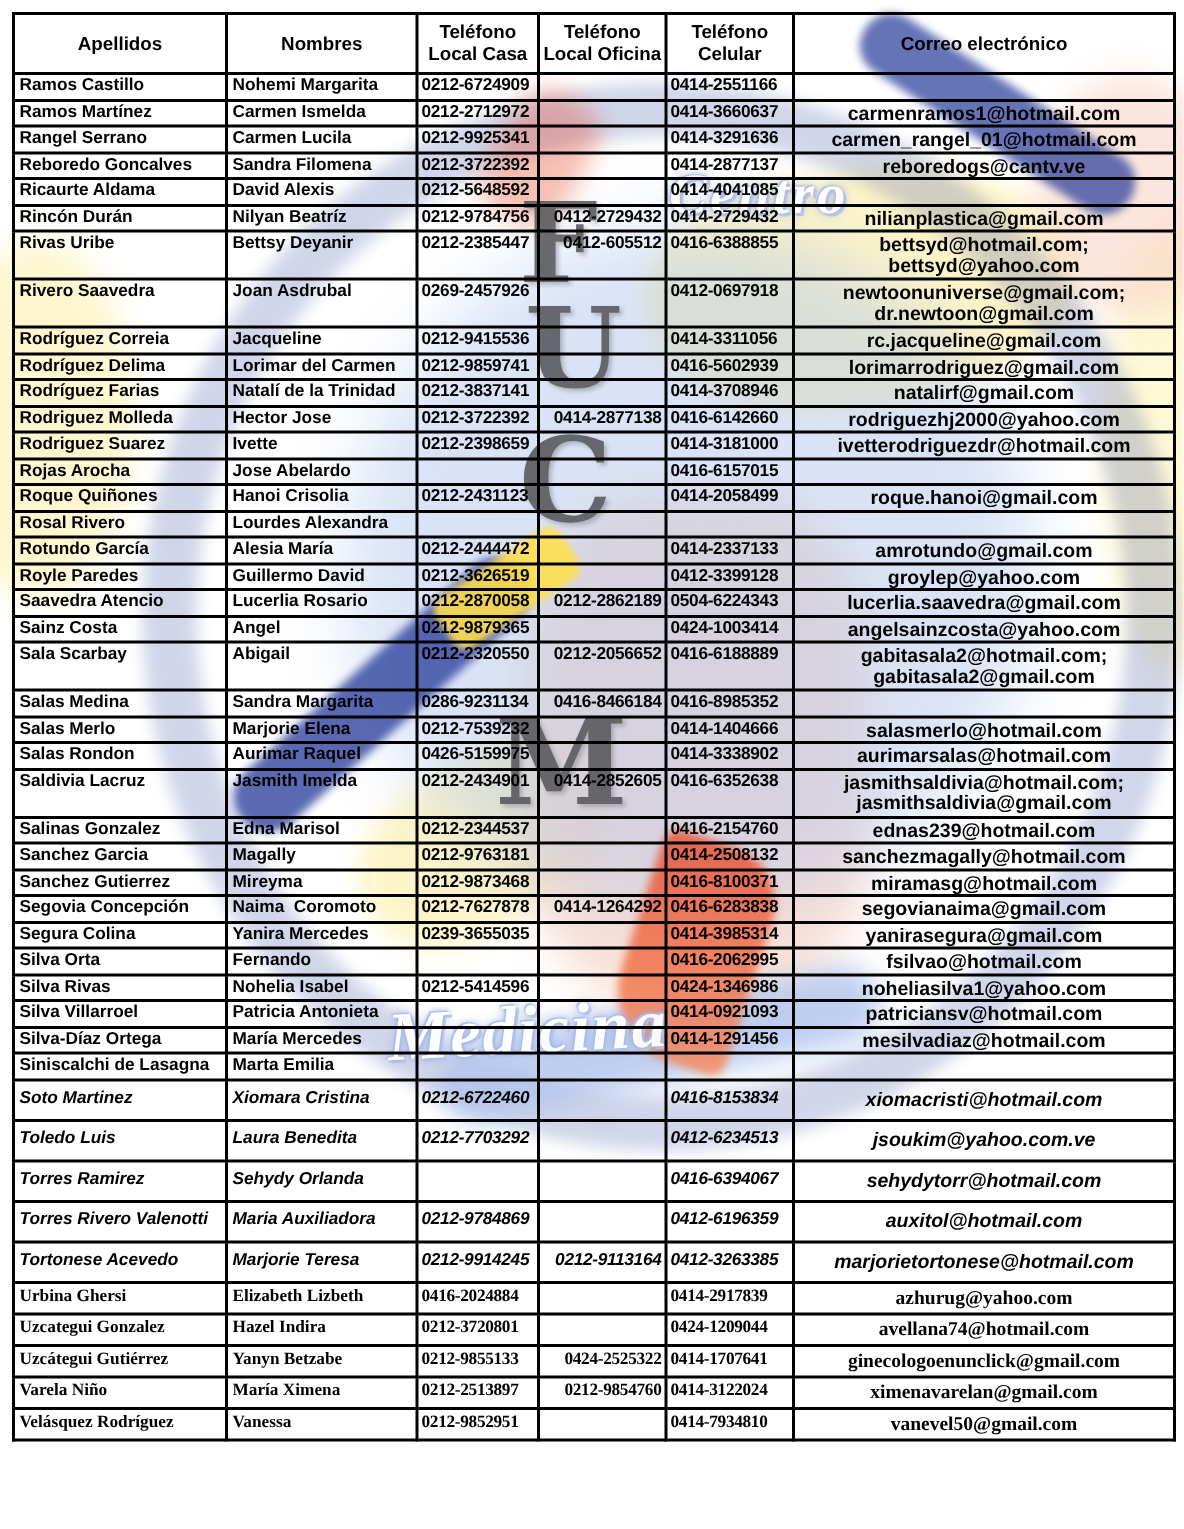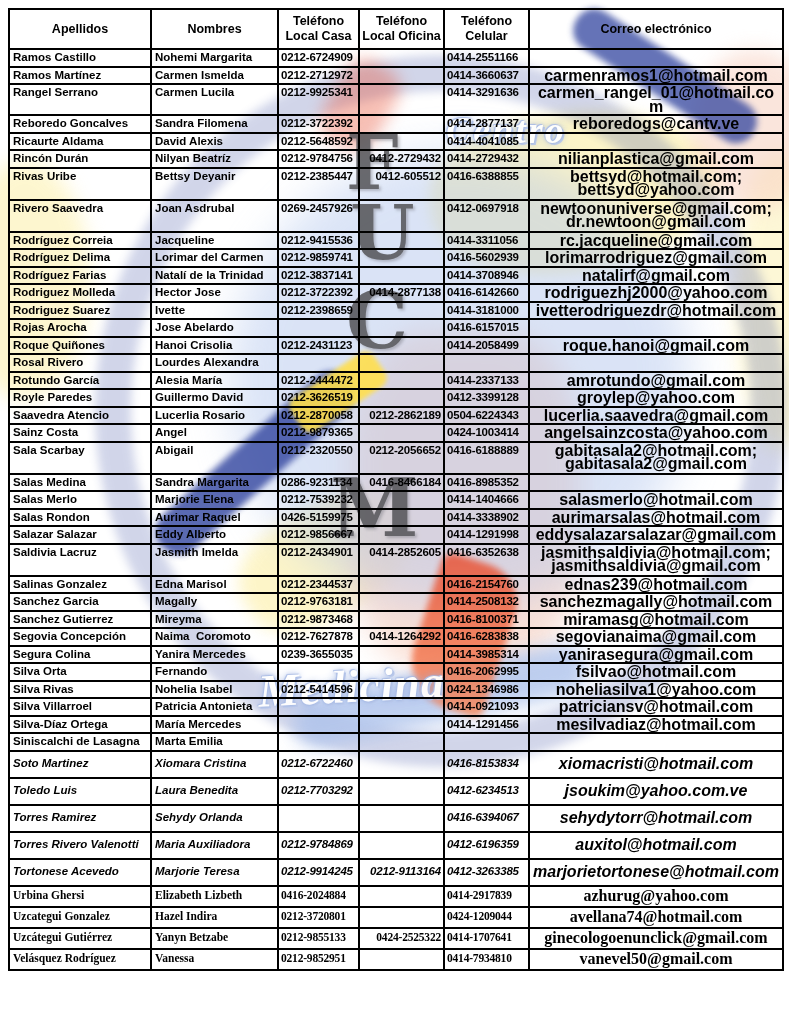--- a/index.html
+++ b/index.html
@@ -72,21 +72,21 @@
     font-size:11.5px;line-height:13.5px;vertical-align:top;padding:1px 2px;
     white-space:pre-wrap;word-wrap:break-word;
   }
   .contacts tr.s td{height:13px;}
   .contacts tr.d td{height:28px;}
   .contacts tr.t td{height:23px;vertical-align:middle;font-style:italic;}
   .contacts tr.m td{height:17px;vertical-align:middle;font-family:Liberation Serif, serif;}
   .contacts td.col-apellidos,.contacts td.col-nombres{text-align:left;padding-left:3px;}
   .contacts td.col-casa,.contacts td.col-celular{text-align:left;padding-left:2px;letter-spacing:-0.2px;}
   .contacts td.col-oficina{text-align:right;letter-spacing:-0.2px;}
-  .contacts td.col-correo{text-align:center;font-size:16px;}
+  .contacts td.col-correo{text-align:center;font-size:13px;}
 </style>
 </head>
 <body style="--blue: #32459f; --light_blue: #aec3ec; --yellow: #ffdf4d; --pale_yellow: #fdf3bb; --red: #e8492b; --pale_pink: #f8d4c5; --gray_letter: #57575b; --white: #ffffff;">
 
 <div class="wm">
   <span class="shape wash-yellow-a"></span>
   <span class="shape wash-yellow-b"></span>
   <span class="shape wash-yellow-c"></span>
   <span class="shape wash-yellow-d"></span>
   <span class="shape wash-pink-a"></span>
@@ -312,28 +312,20 @@
         <td class="col-correo">salasmerlo@hotmail.com</td>
       </tr>
       <tr class="s">
         <td class="col-apellidos">Salas Rondon</td>
         <td class="col-nombres">Aurimar Raquel</td>
         <td class="col-casa">0426-5159975</td>
         <td class="col-oficina"></td>
         <td class="col-celular">0414-3338902</td>
         <td class="col-correo">aurimarsalas@hotmail.com</td>
       </tr>
-      <tr class="s">
-        <td class="col-apellidos">Salazar Salazar</td>
-        <td class="col-nombres">Eddy Alberto</td>
-        <td class="col-casa">0212-9856667</td>
-        <td class="col-oficina"></td>
-        <td class="col-celular">0414-1291998</td>
-        <td class="col-correo">eddysalazarsalazar@gmail.com</td>
-      </tr>
       <tr class="d">
         <td class="col-apellidos">Saldivia Lacruz</td>
         <td class="col-nombres">Jasmith Imelda</td>
         <td class="col-casa">0212-2434901</td>
         <td class="col-oficina">0414-2852605</td>
         <td class="col-celular">0416-6352638</td>
         <td class="col-correo">jasmithsaldivia@hotmail.com;<br>jasmithsaldivia@gmail.com</td>
       </tr>
       <tr class="s">
         <td class="col-apellidos">Salinas Gonzalez</td>
@@ -473,20 +465,28 @@
       </tr>
       <tr class="m">
         <td class="col-apellidos">Uzcátegui Gutiérrez</td>
         <td class="col-nombres">Yanyn Betzabe</td>
         <td class="col-casa">0212-9855133</td>
         <td class="col-oficina">0424-2525322</td>
         <td class="col-celular">0414-1707641</td>
         <td class="col-correo">ginecologoenunclick@gmail.com</td>
       </tr>
       <tr class="m">
+        <td class="col-apellidos">Varela Niño</td>
+        <td class="col-nombres">María Ximena</td>
+        <td class="col-casa">0212-2513897</td>
+        <td class="col-oficina">0212-9854760</td>
+        <td class="col-celular">0414-3122024</td>
+        <td class="col-correo">ximenavarelan@gmail.com</td>
+      </tr>
+      <tr class="m">
         <td class="col-apellidos">Velásquez Rodríguez</td>
         <td class="col-nombres">Vanessa</td>
         <td class="col-casa">0212-9852951</td>
         <td class="col-oficina"></td>
         <td class="col-celular">0414-7934810</td>
         <td class="col-correo">vanevel50@gmail.com</td>
       </tr>
     </tbody>
 </table>
 

